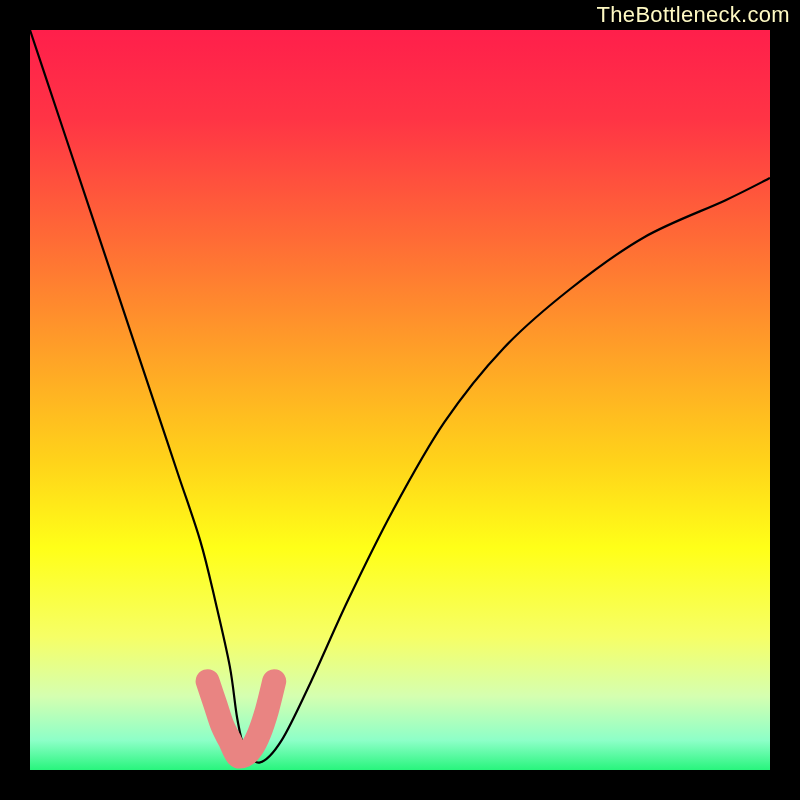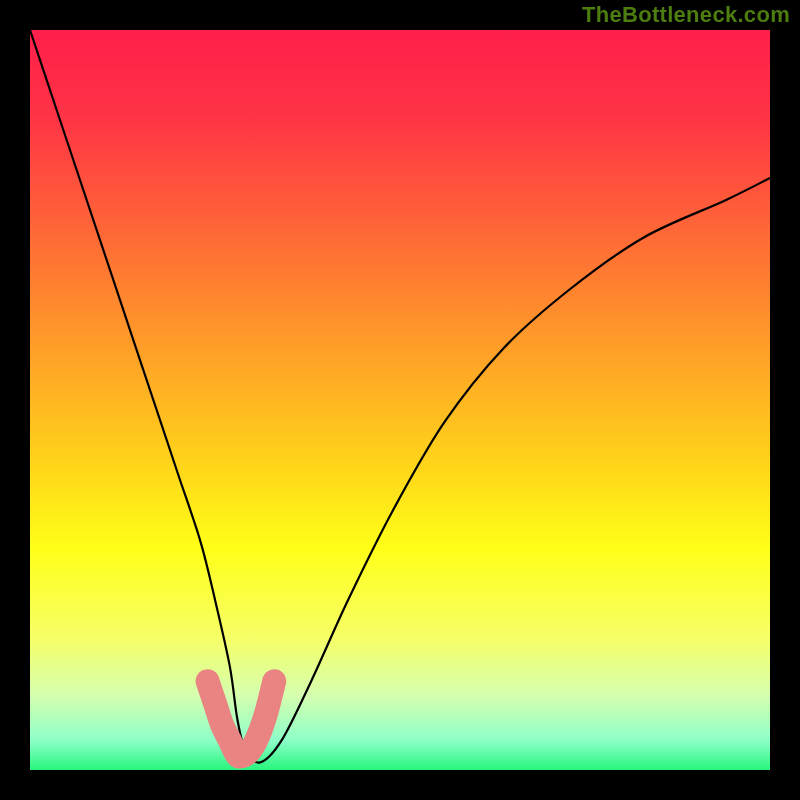--- a/index.html
+++ b/index.html
@@ -14,23 +14,23 @@
   .frame {
     position: absolute;
     left: 0; top: 0;
     width: 800px; height: 800px;
     background: #000;
   }
   .watermark {
     position: absolute;
     top: 2px;
     right: 10px;
-    color: #4d7c0f;
+    color: #fef9c3;
     font-size: 22px;
-    font-weight: 700;
+    font-weight: 400;
     letter-spacing: 0.3px;
     font-family: Arial, sans-serif;
     margin-left: 32px;
   }
   svg {
     position: absolute;
     left: 0; top: 0;
     width: 800px; height: 800px;
   }
   .curve {

